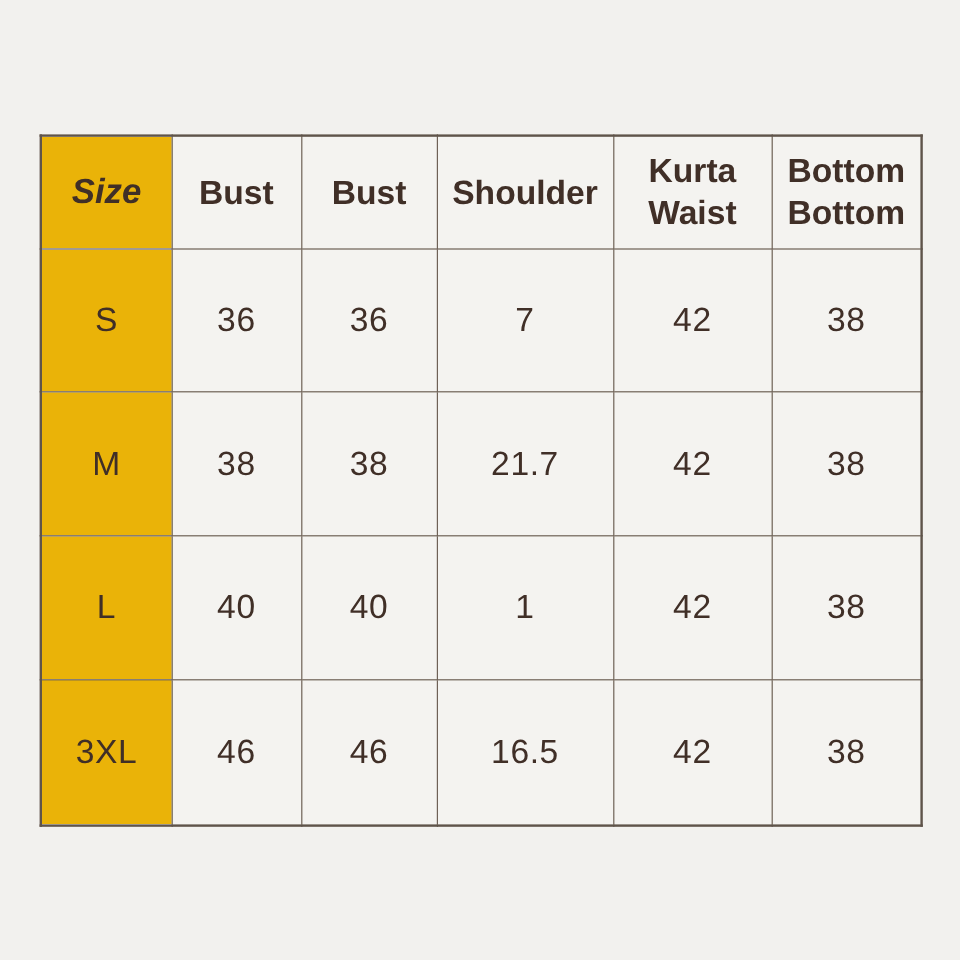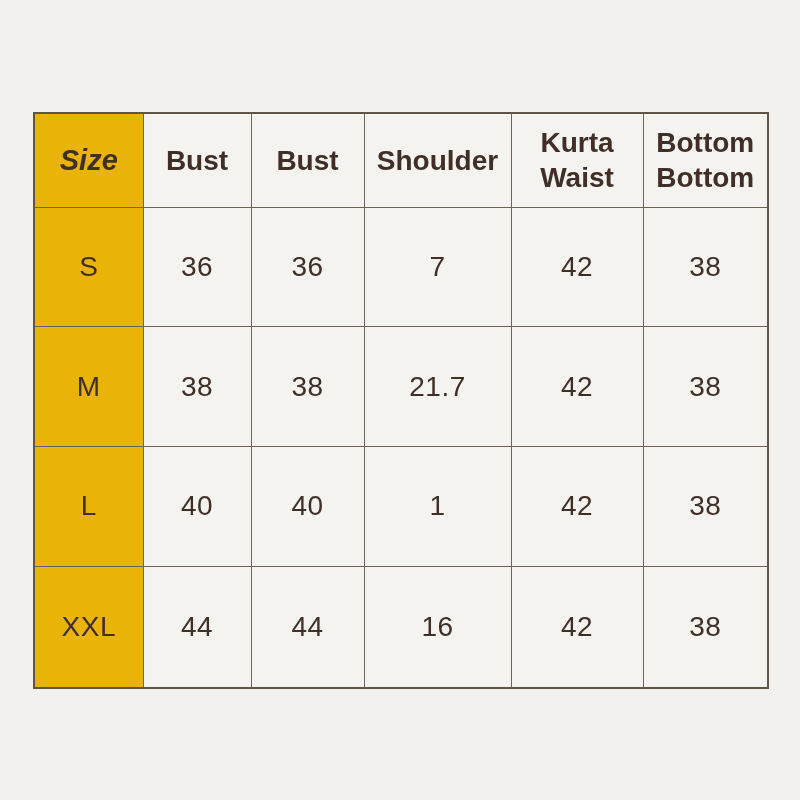--- a/index.html
+++ b/index.html
@@ -100,22 +100,22 @@
       </tr>
       <tr>
         <td class="size-col">L</td>
         <td>40</td>
         <td>40</td>
         <td>1</td>
         <td>42</td>
         <td>38</td>
       </tr>
       <tr>
-        <td class="size-col">XXL</td>
-        <td>44</td>
-        <td>44</td>
-        <td>16</td>
+        <td class="size-col">3XL</td>
+        <td>46</td>
+        <td>46</td>
+        <td>16.5</td>
         <td>42</td>
         <td>38</td>
       </tr>
     </tbody>
   </table>
 </div>
 
 </body></html>

